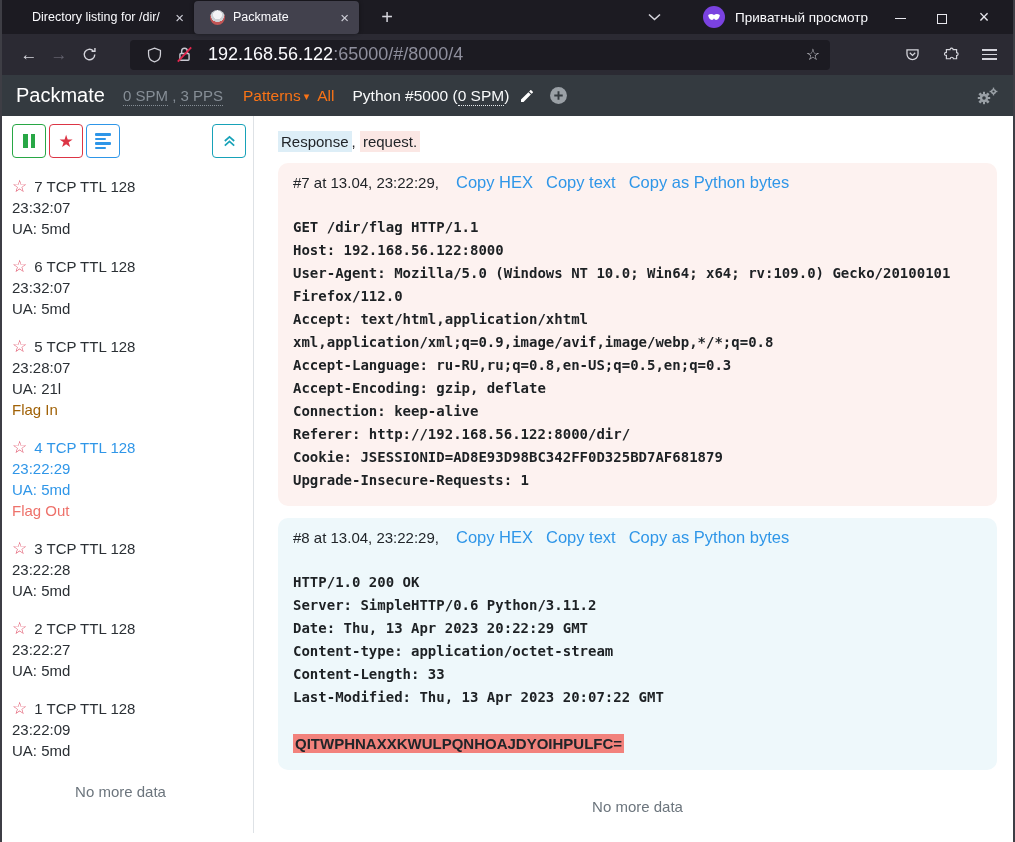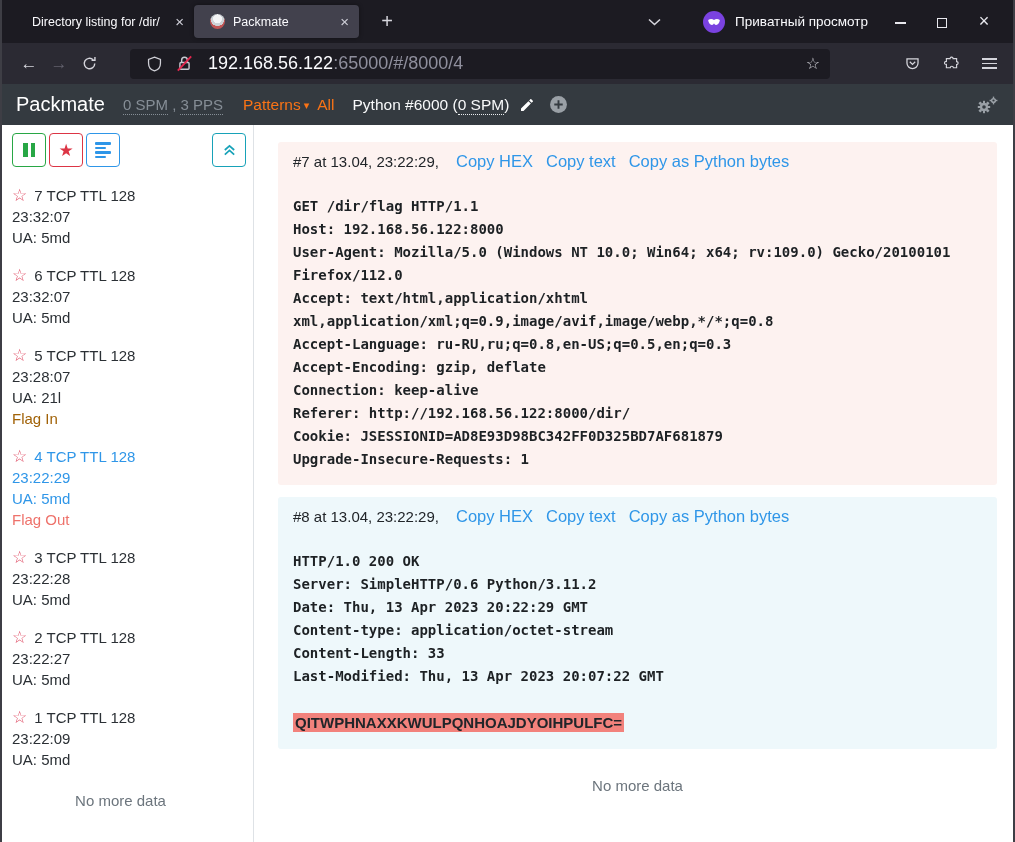--- a/index.html
+++ b/index.html
@@ -4,21 +4,21 @@
 <style>
   * { margin:0; padding:0; box-sizing:border-box; }
   html,body { width:1015px; height:842px; overflow:hidden; }
   body { font-family:"Liberation Sans",sans-serif; background:#fff; position:relative; color:#212529; }
 
   
   .win-edge { position:absolute; top:0; width:2px; height:842px; background:#3e3e45; z-index:90; }
   .win-edge.left { left:0; } .win-edge.right { right:0; }
 
   
-  .tabbar { height:43px; background:#1c1b22; display:flex; align-items:center; color:#fbfbfe; padding:0 10px 0 16px; }
+  .tabbar { height:34px; background:#1c1b22; display:flex; align-items:center; color:#fbfbfe; padding:0 10px 0 16px; }
   .tab { display:flex; align-items:center; height:33px; padding:0 10px 0 16px; border-radius:4px; font-size:12.5px; }
   .tab .tab-title { flex:1; white-space:nowrap; overflow:hidden; }
   .tab.inactive { width:178px; color:#fbfbfe; }
   .tab.active { width:165px; background:#42414d; box-shadow:0 0 4px rgba(0,0,0,.4); }
   .tab-close { margin-left:12px; font-size:15px; color:#cfcfd8; cursor:default; line-height:1; }
   .favicon { width:15px; height:15px; border-radius:50%; margin-right:8px; flex:none;
              background:radial-gradient(circle at 50% 32%, #f4f4f6 0 34%, #cdd2d6 35% 55%, #c25555 56%); }
   .newtab { font-size:20px; color:#d7d7de; margin-left:14px; width:28px; text-align:center; }
   .tab-spacer { flex:1; }
   .tabs-chevron { margin-right:42px; }
@@ -81,21 +81,21 @@
   .flag-link { display:block; line-height:21px; }
   .flag-in { color:#a16207; }
   .flag-out { color:#ee726b; }
   .side-nomore { text-align:center; color:#6c757d; font-size:15px; margin:22px 24px 0 0; }
 
   
   .main { flex:1; padding:17px 18px 0 24px; overflow:hidden; }
   .legend { font-size:15px; margin-bottom:13px; }
   .legend .resp { background:#ddeef7; padding:2px 3px; }
   .legend .req { background:#fbe7e4; padding:2px 3px; }
-  .packet { border-radius:3px; padding:10px 15px 14px 15px; margin-bottom:12px; }
+  .packet { border-radius:10px; padding:10px 15px 14px 15px; margin-bottom:12px; }
   .packet.request { background:#fdf2f0; }
   .packet.response { background:#eef8fb; }
   .pkt-header { display:flex; align-items:baseline; }
   .pkt-meta { font-size:15px; color:#212529; }
   .copy-link { font-size:16.5px; color:#2f96e8; margin-left:13px; white-space:nowrap; }
   .copy-link.first { margin-left:17px;text-align:center; }
   .packet pre { font-family:"DejaVu Sans Mono",monospace; font-size:14px; line-height:23px; color:#1d2124;
                 white-space:pre-wrap; overflow-wrap:break-word; word-break:break-word; max-width:682px; margin-top:24px;font-weight:bold; }
   .flag-mark { background:#f2827c; font-family:"Liberation Sans",sans-serif; font-size:15px; padding:1px 2px; color:#212529; }
   .main-nomore { text-align:center; color:#6c757d; font-size:15px; margin-top:28px; }
@@ -179,21 +179,21 @@
         <span></span>
       </span>
   </div>
 </div>
 
 <div class="app-navbar">
   <span class="brand">Packmate</span>
   <span class="nav-stats"><span class="dotted-dark">0 SPM</span> <span>,</span> <span class="dotted-dark">3 PPS</span></span>
   <span class="nav-patterns"><span>Patterns</span><span class="caret">▾</span></span>
   <span class="nav-all">All</span>
-  <span class="nav-pattern-title"><span>Python #6000 (</span><span class="dotted-light">0 SPM</span><span>)</span></span>
+  <span class="nav-pattern-title"><span>Python #5000 (</span><span class="dotted-light">0 SPM</span><span>)</span></span>
   <span class="pencil">
     <svg width="16" height="16" viewBox="0 0 24 24">
         <path fill="#fff" d="M3 17.2V21h3.8L17.8 9.9l-3.7-3.7L3 17.2zM20.7 7c.4-.4.4-1 0-1.4l-2.3-2.3c-.4-.4-1-.4-1.4 0l-1.8 1.8 3.7 3.7L20.7 7z"></path>
       </svg>
   </span>
   <span class="circle-plus">
     <svg width="19" height="19" viewBox="0 0 18 18">
         <circle cx="9" cy="9" r="8" fill="#9aa0a6"></circle>
         <path d="M9 5v8M5 9h8" stroke="#343a40" stroke-width="1.8"></path>
       </svg>
@@ -314,20 +314,21 @@
           <span>1 TCP TTL 128</span>
         </div>
       <span class="t time">23:22:09</span>
       <span class="t ua">UA: 5md</span>
     </div>
 
     <div class="side-nomore">No more data</div>
   </div>
 
   <div class="main">
+    <div class="legend"><span class="resp">Response</span><span>, </span><span class="req">request.</span></div>
 
     <div class="packet request">
       <div class="pkt-header">
         <span class="pkt-meta">#7 at 13.04, 23:22:29,</span>
         <span class="copy-link first">Copy HEX</span>
         <span class="copy-link">Copy text</span>
         <span class="copy-link">Copy as Python bytes</span>
       </div>
       <pre><span>GET /dir/flag HTTP/1.1
 Host: 192.168.56.122:8000

